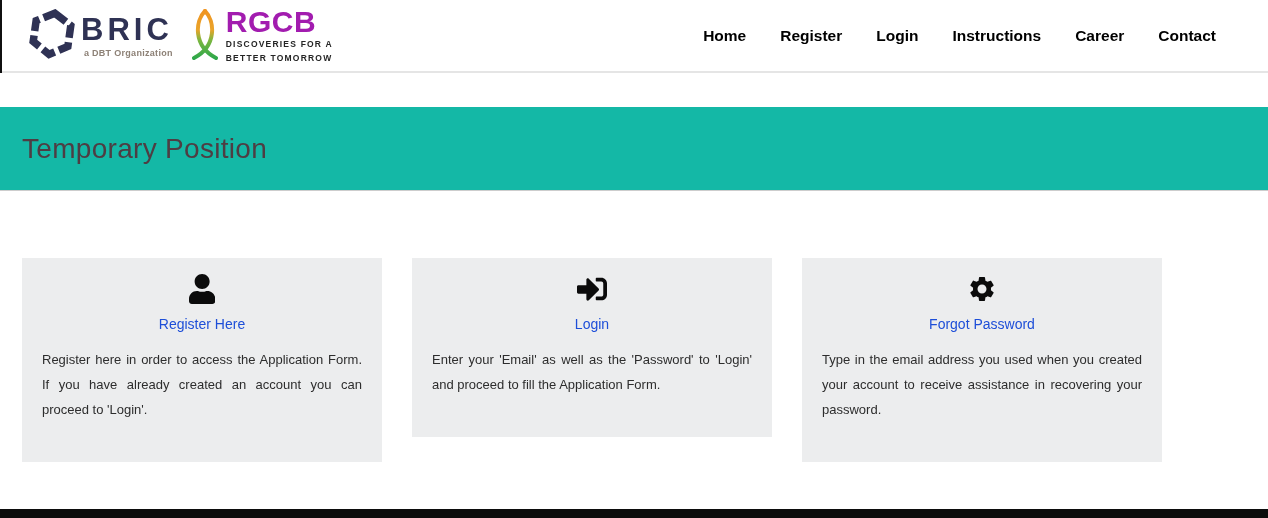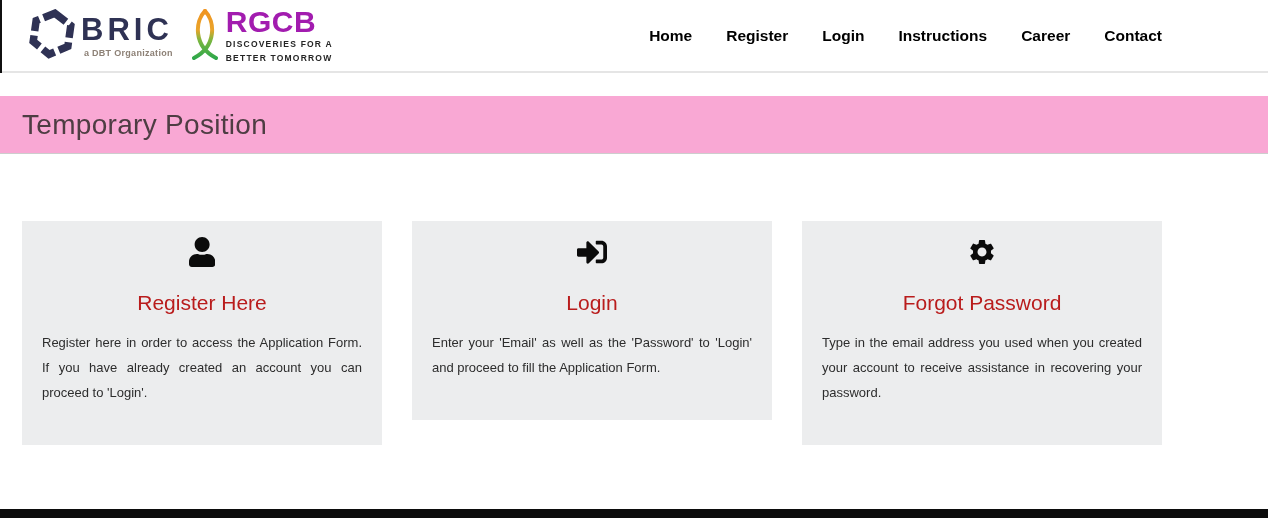--- a/index.html
+++ b/index.html
@@ -12,21 +12,21 @@
     overflow: hidden;
   }
 
   
   .header {
     height: 73px;
     background: #ffffff;
     display: flex;
     align-items: center;
     justify-content: space-between;
-    padding: 0 106px 0 28px;
+    padding: 0 52px 0 28px;
     border-bottom: 2px solid #e5e5e5;
     position: relative;
   }
   .header-left-edge {
     position: absolute; left: 0; top: 0;
     width: 2px; height: 73px; background: #101010;
   }
   .logo-group { display: flex; align-items: center; }
 
   .bric-logo { display: flex; align-items: center; gap: 5px; }
@@ -52,23 +52,23 @@
   }
 
   .nav { display: flex; gap: 34px; align-items: center; text-align: right; }
   .nav-item {
     font-size: 15.5px; font-weight: 600; color: #000000;
     cursor: pointer; white-space: nowrap;
   }
 
   
   .title-band {
-    margin-top: 23px;
-    height: 58px;
-    background: #f9a8d4;
+    margin-top: 34px;
+    height: 84px;
+    background: #14b8a6;
     border-bottom: 1px solid #cdcdcd;
     display: flex;
     align-items: center;
   }
   .page-title {
     margin: 0 0 0 22px;
     font-size: 28px;
     font-weight: 300;
     color: #4e3d43;
     letter-spacing: 0.3px;
@@ -85,23 +85,23 @@
   .card {
     width: 360px;
     background: #ecedee;
     padding: 16px 20px 40px 20px;
   }
   .card-head { text-align: center; }
   .card-icon { display: inline-block; height: 30px; }
   .card-icon svg { height: 30px; display: block; margin: 0 auto; }
   .card-title {
     display: block;
-    font-size: 21px;
-    color: #b91c1c;
-    margin-top: 20px;
+    font-size: 14px;
+    color: #1d4ed8;
+    margin-top: 8px;
   }
   .card-body {
     margin: 15px 0 0 0;
     font-size: 13px;
     line-height: 25px;
     color: #2d2d2d;
     text-align: justify;
   }
 
   

